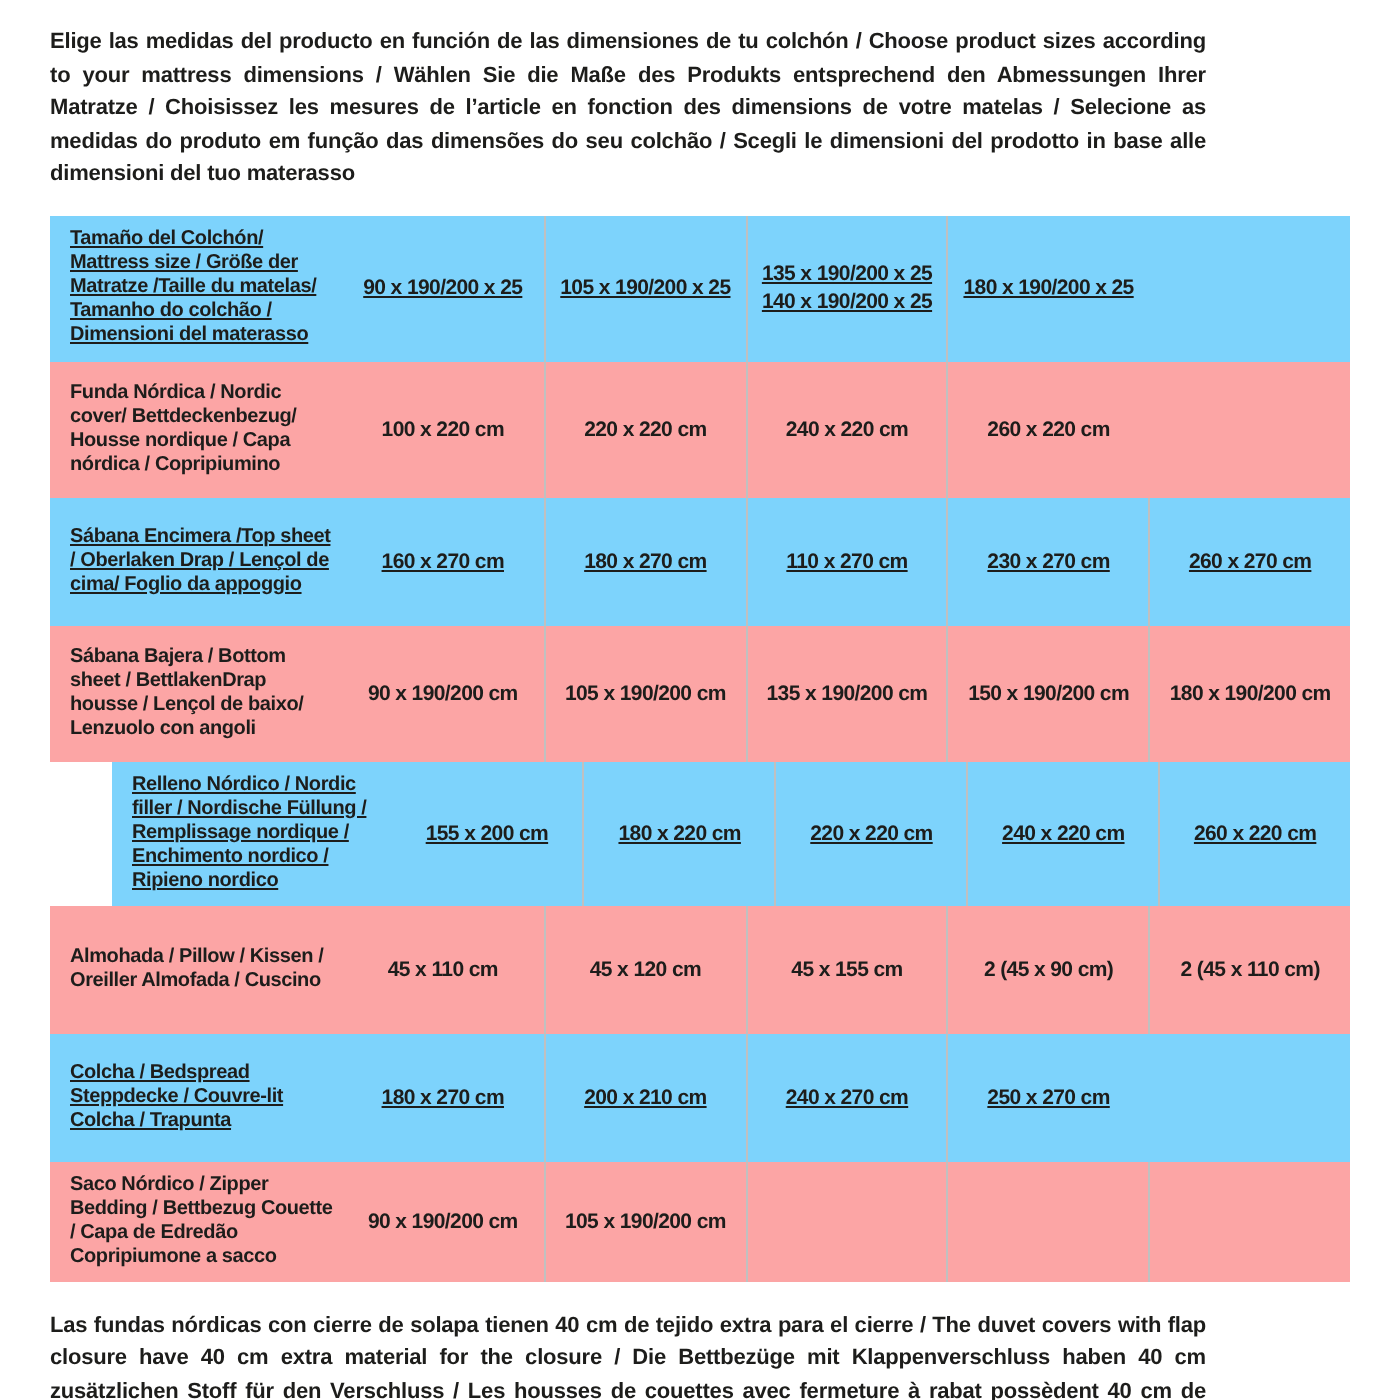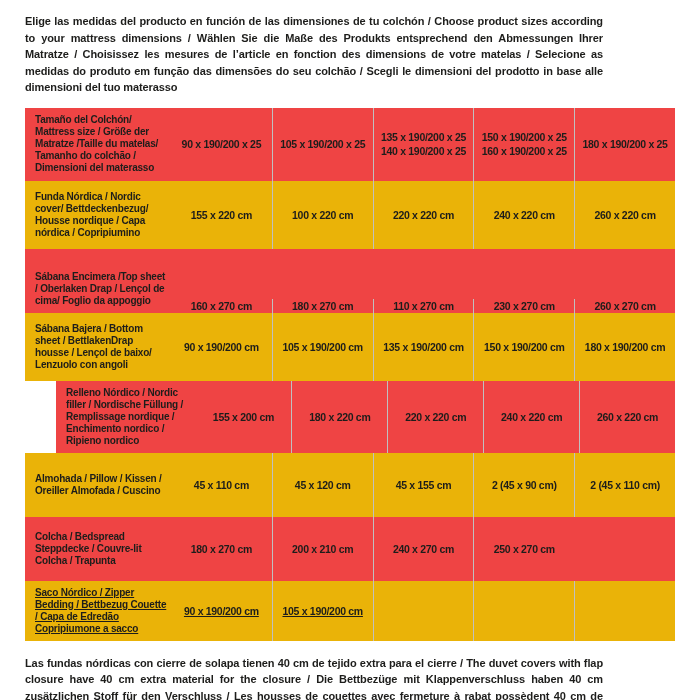--- a/index.html
+++ b/index.html
@@ -30,23 +30,23 @@
   }
   .intro { margin-bottom: 12px; }
   .note  { margin-top: 14px; }
 
   .table {
     width: 650px;
   }
   .row {
     display: flex;
     align-items: stretch;
-    background: #eab308;
+    background: #fca5a5;
   }
-  .row.alt { background: #ef4444; }
+  .row.alt { background: #7dd3fc; text-decoration: underline; }
 
   .cell {
     display: flex;
     align-items: center;
     box-sizing: border-box;
   }
   .cell.label {
     width: 146px;
     padding: 6px 4px 6px 10px;
     font-size: 10px;
@@ -61,50 +61,47 @@
     font-size: 10.5px;
     line-height: 14px;
     font-weight: 700;
     letter-spacing: -0.3px;
     white-space: pre-line;
   }
   .cell.val + .cell.val { border-left: 1px solid #c0c0c0; }
 
   .table .row:nth-child(1) { min-height: 73px; }
   .table .row:nth-child(2) { min-height: 68px; }
-  .table .row:nth-child(3) { min-height: 64px; align-items: flex-end; }
+  .table .row:nth-child(3) { min-height: 64px; }
   .table .row:nth-child(4) { min-height: 68px; }
   .table .row:nth-child(5) { min-height: 72px; margin-left: 31px; }
   .table .row:nth-child(6) { min-height: 64px; }
   .table .row:nth-child(7) { min-height: 64px; }
-  .table .row:nth-child(8) { min-height: 54px; text-decoration: underline; }
+  .table .row:nth-child(8) { min-height: 54px; }
 </style>
 </head>
 <body>
 
 <div class="page">
 
   <p class="intro">Elige las medidas del producto en función de las dimensiones de tu colchón / Choose product sizes according to your mattress dimensions / Wählen Sie die Maße des Produkts entsprechend den Abmessungen Ihrer Matratze / Choisissez les mesures de l’article en fonction des dimensions de votre matelas / Selecione as medidas do produto em função das dimensões do seu colchão / Scegli le dimensioni del prodotto in base alle dimensioni del tuo materasso</p>
 
   <div class="table">
 
     <div class="row alt">
       <div class="cell label">Tamaño del Colchón/ Mattress size / Größe der Matratze /Taille du matelas/ Tamanho do colchão / Dimensioni del materasso</div>
       <div class="cell val">90 x 190/200 x 25</div>
       <div class="cell val">105 x 190/200 x 25</div>
       <div class="cell val">135 x 190/200 x 25
 140 x 190/200 x 25</div>
-      <div class="cell val">150 x 190/200 x 25
-160 x 190/200 x 25</div>
       <div class="cell val">180 x 190/200 x 25</div>
     </div>
 
     <div class="row">
       <div class="cell label">Funda Nórdica /  Nordic cover/ Bettdeckenbezug/ Housse nordique  / Capa nórdica / Copripiumino</div>
-      <div class="cell val">155 x 220 cm</div>
       <div class="cell val">100 x 220 cm</div>
       <div class="cell val">220 x 220 cm</div>
       <div class="cell val">240 x 220 cm</div>
       <div class="cell val">260 x 220 cm</div>
     </div>
 
     <div class="row alt">
       <div class="cell label">Sábana Encimera /Top sheet / Oberlaken Drap / Lençol de cima/ Foglio da appoggio</div>
       <div class="cell val">160 x 270 cm</div>
       <div class="cell val">180 x 270 cm</div>

